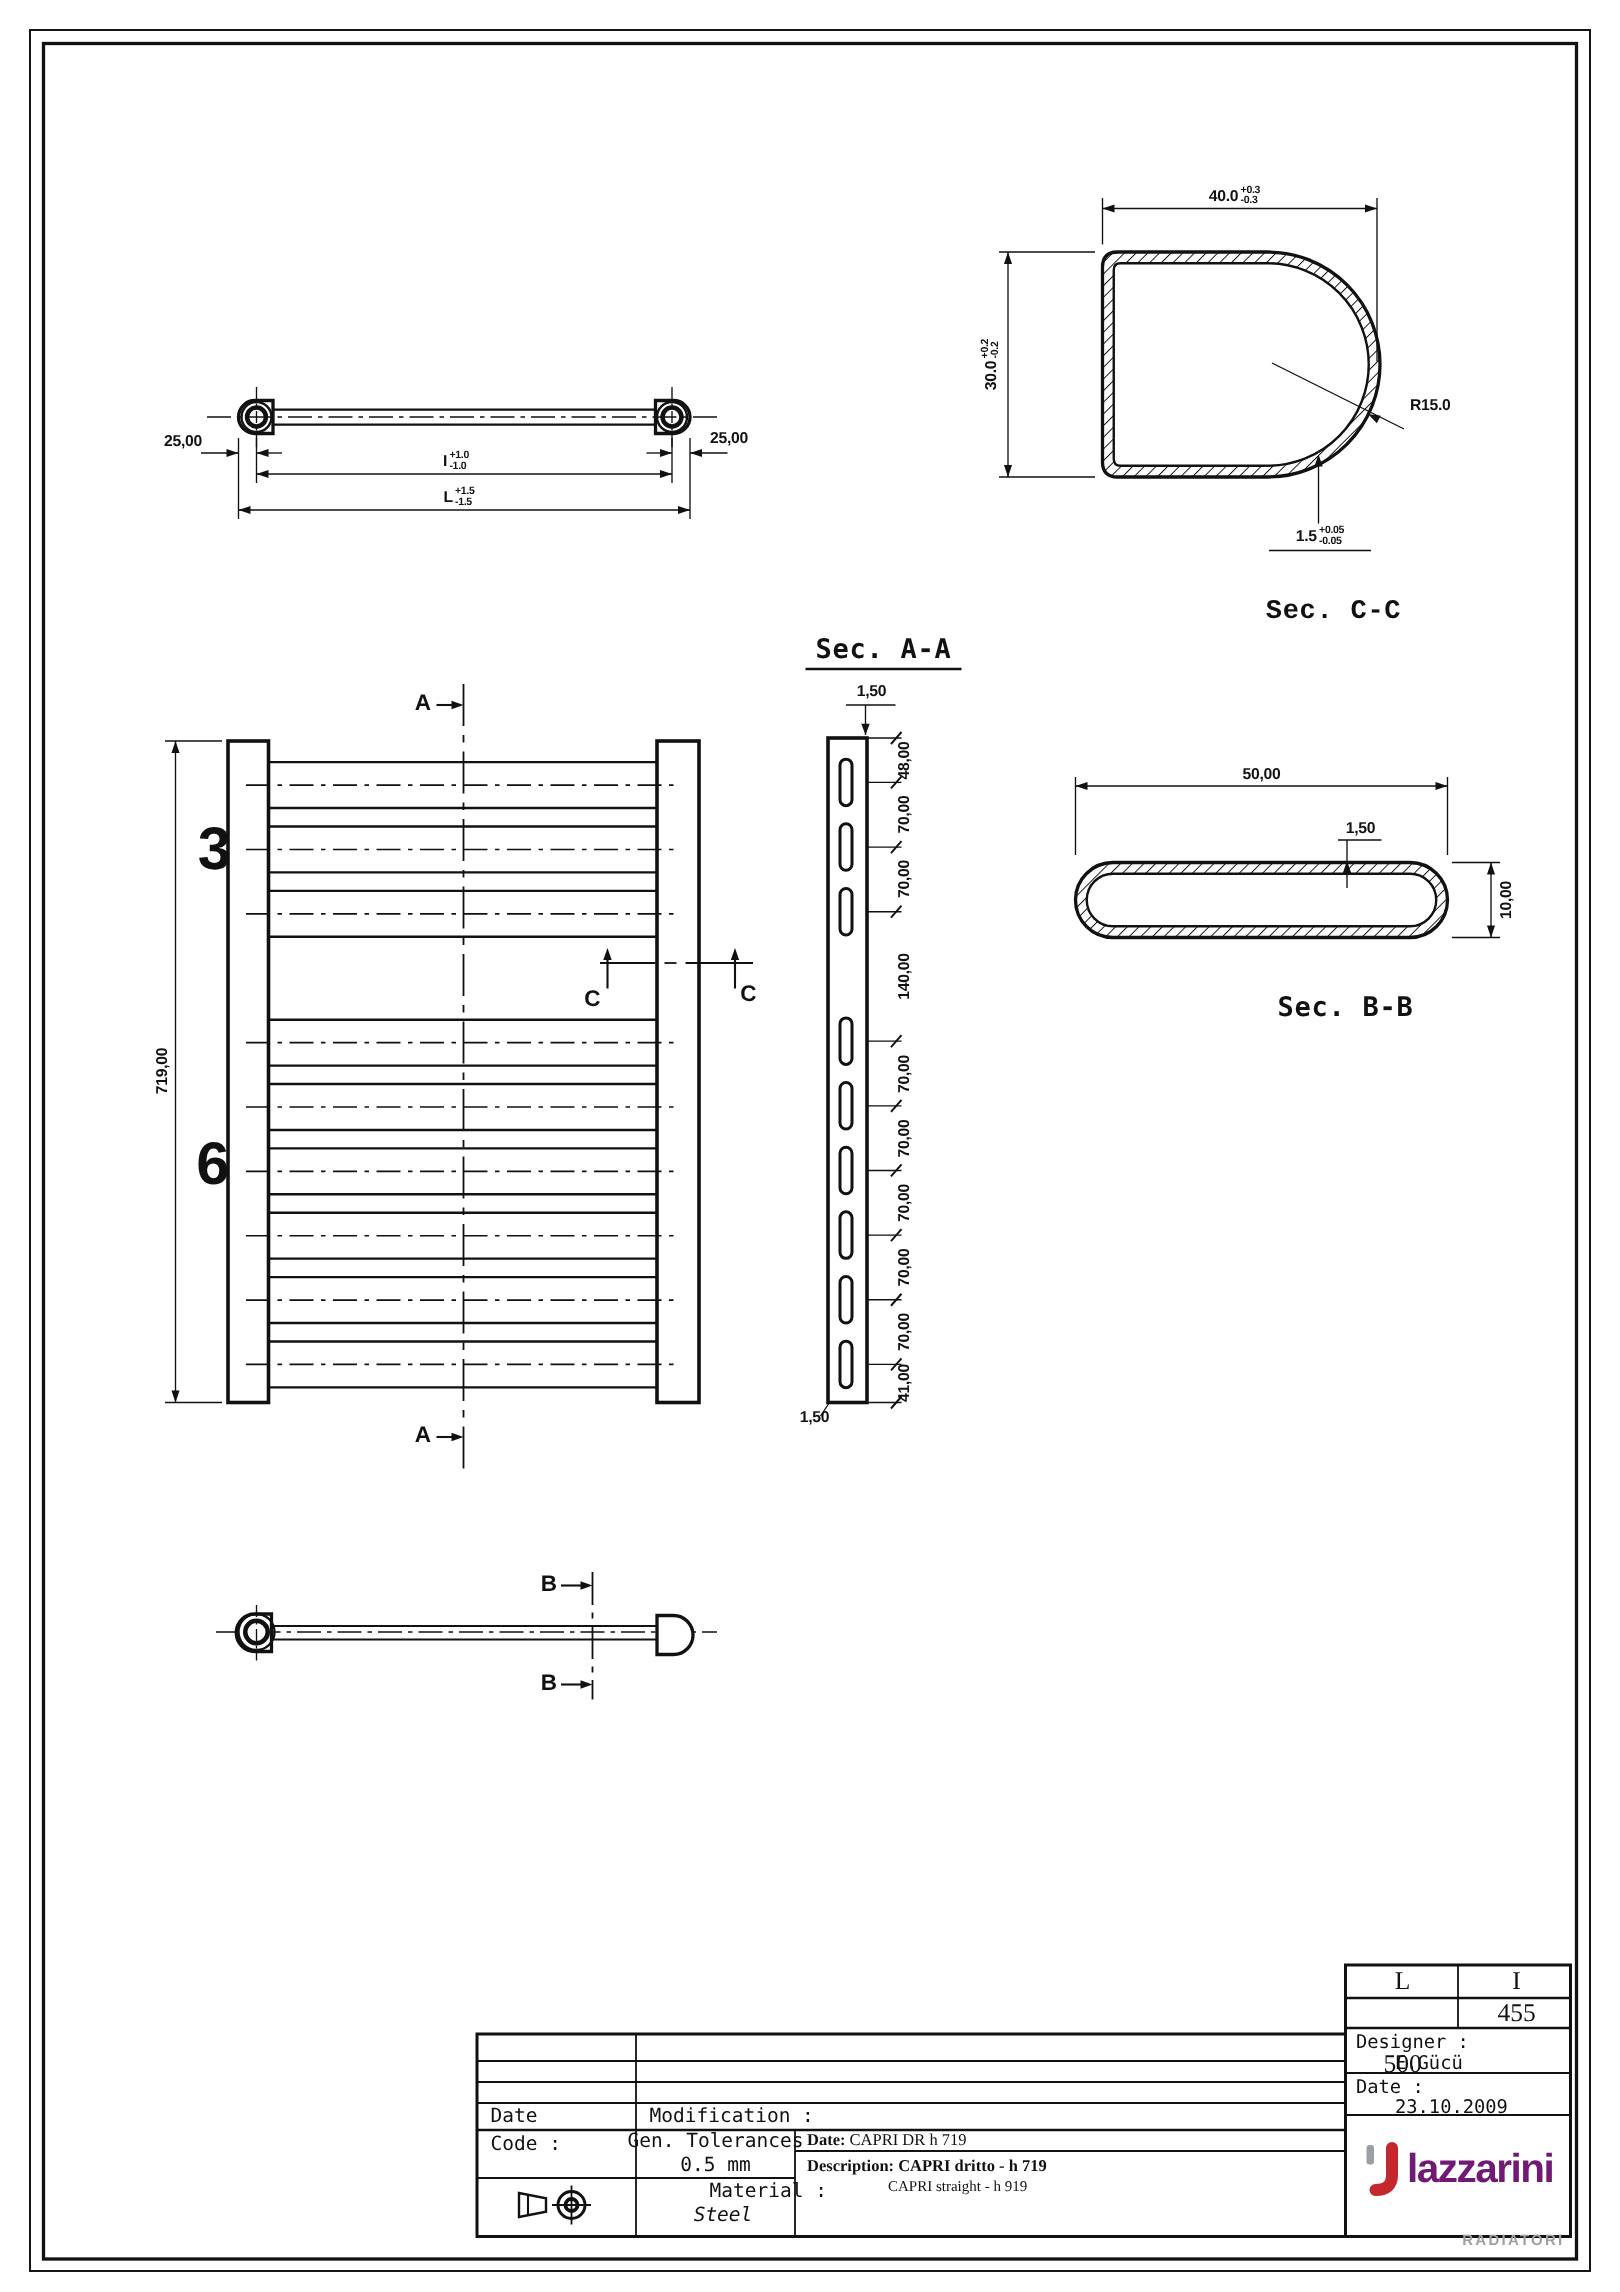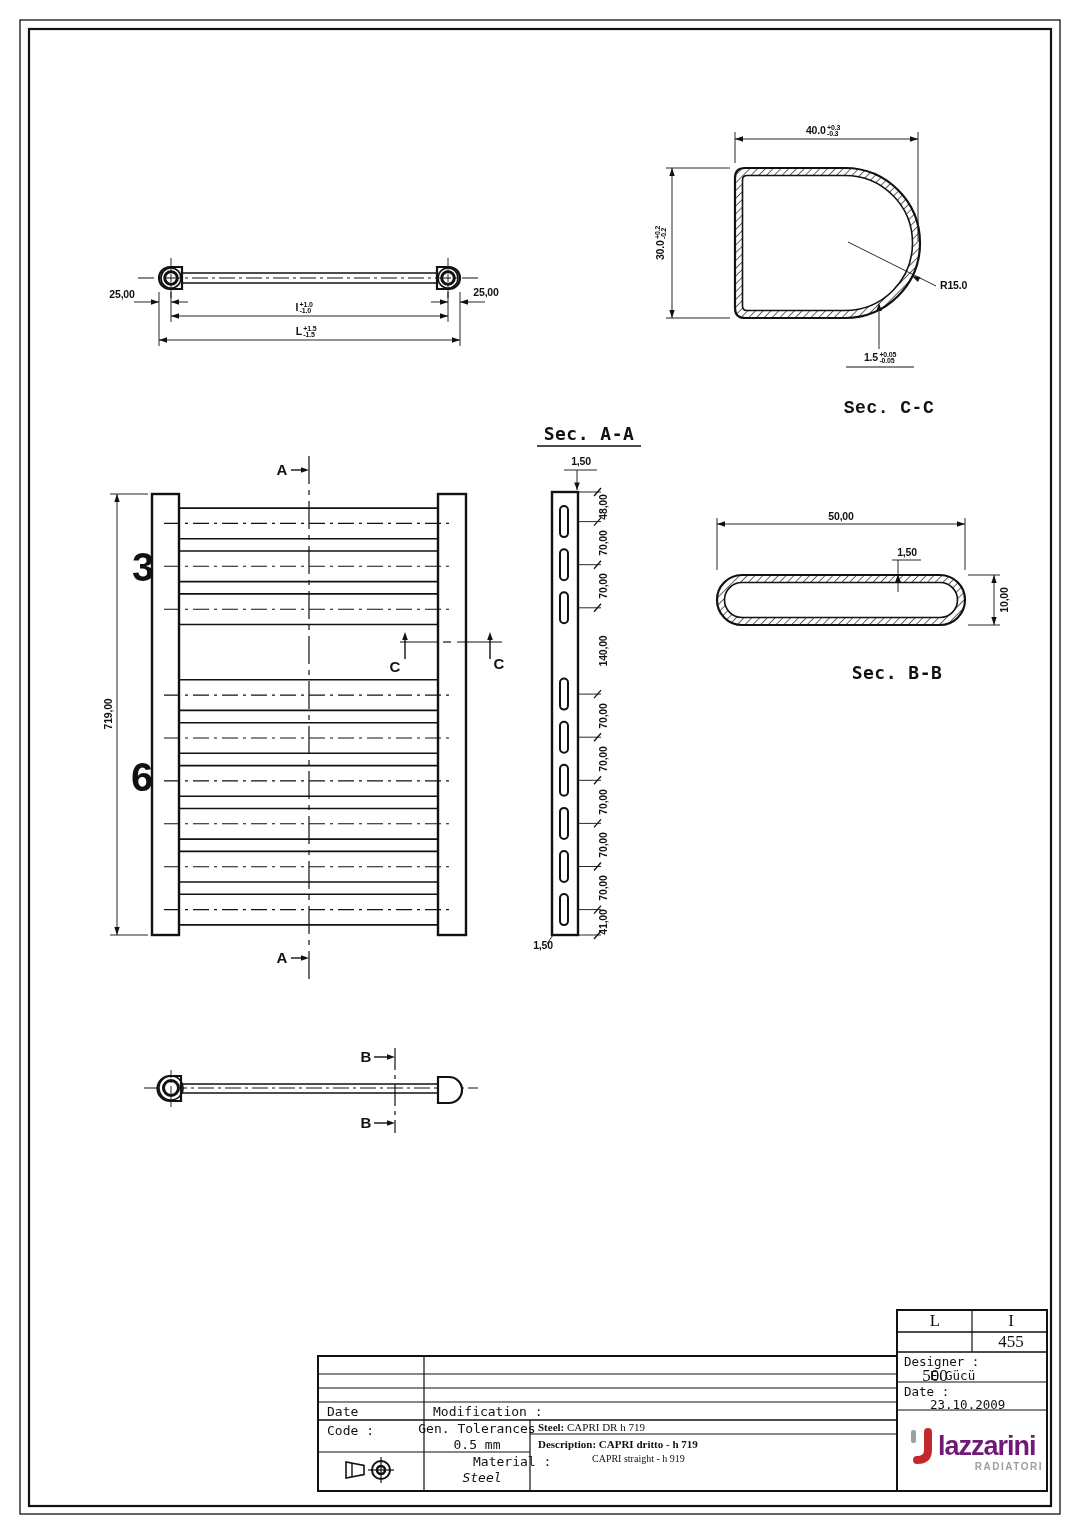--- a/index.html
+++ b/index.html
@@ -15,21 +15,21 @@
   .sec{font:bold 18px "DejaVu Sans Mono","Liberation Mono",monospace;letter-spacing:0.5px;}
   .big{font:bold 40px "Liberation Sans",sans-serif;}
   .mark{font:bold 15px "Liberation Sans",sans-serif;}
   .mono{font:13px "DejaVu Sans Mono","Liberation Mono",monospace;}
   .mono2{font:12.5px "DejaVu Sans Mono","Liberation Mono",monospace;}
   .serif{font:17px "Liberation Serif",serif;}
   .code{font:11px "Liberation Serif",serif;}
   .code b{font-weight:bold;}
   .desc2{font:10px "Liberation Serif",serif;}
   .logo-main{font:bold 27px "Liberation Sans",sans-serif;letter-spacing:-1px;color:#701a75;}
-  .logo-sub{font:bold 10px "Liberation Sans",sans-serif;letter-spacing:1.5px;color:#9aa0a3;}
+  .logo-sub{font:bold 10px "Liberation Sans",sans-serif;letter-spacing:1.5px;color:#9aa0a3;margin-top:28px;}
 </style>
 </head>
 <body>
 
 <svg width="1080" height="1528" viewBox="0 0 1080 1528">
   <defs>
     <pattern id="h45" width="5.5" height="5.5" patternUnits="userSpaceOnUse" patternTransform="rotate(45)">
       <line x1="0" y1="0" x2="0" y2="5.5" stroke="#111" stroke-width="1.3"></line>
     </pattern>
   </defs>
@@ -287,21 +287,21 @@
     </span></div>
 
 <div class="t dim" style="left:823px;top:131px;"><span>40.0</span><span class="tol">
       <i>+0.3</i>
       <i>-0.3</i>
     </span></div>
 <div class="t dim rot" style="left:661px;top:243px;"><span>30.0</span><span class="tol">
       <i>+0.2</i>
       <i>-0.2</i>
     </span></div>
-<div class="tl dim" style="left:940px;top:285px;text-align:right;">R15.0</div>
+<div class="tl dim" style="left:940px;top:270px;text-align:right;">R15.0</div>
 <div class="t dim" style="left:880px;top:358px;"><span>1.5</span><span class="tol">
       <i>+0.05</i>
       <i>-0.05</i>
     </span></div>
 <div class="t sec" style="left:889px;top:408px;font-family:Liberation Mono, monospace;">Sec. C-C</div>
 
 <div class="t sec" style="left:589px;top:433px;">Sec. A-A</div>
 <div class="t dim" style="left:581px;top:461px;">1,50</div>
 <div class="t dim" style="left:543px;top:945px;">1,50</div>
 <div class="t dim rot" style="left:603px;top:506.8px;">48,00</div>
@@ -331,21 +331,21 @@
 <div class="t mark" style="left:366px;top:1056px;">B</div>
 <div class="t mark" style="left:366px;top:1122px;">B</div>
 
 <div class="tl mono" style="left:327px;top:1411px;">Date</div>
 <div class="tl mono" style="left:433px;top:1411px;">Modification :</div>
 <div class="tl mono" style="left:327px;top:1430px;">Code :</div>
 <div class="t mono" style="left:477px;top:1428px;">Gen. Tolerances</div>
 <div class="t mono" style="left:477px;top:1444px;">0.5 mm</div>
 <div class="tl mono" style="left:433px;top:1461px;padding-left:40px;">Material :</div>
 <div class="t mono" style="left:482px;top:1477px;font-style:italic;">Steel</div>
-<div class="tl code" style="left:538px;top:1427px;"><b>Steel:</b>&nbsp;<span>CAPRI DR h 719</span></div>
+<div class="tl code" style="left:538px;top:1427px;"><b>Date:</b>&nbsp;<span>CAPRI DR h 719</span></div>
 <div class="tl code" style="left:538px;top:1444px;"><b>Description:</b>&nbsp;<b>CAPRI dritto - h 719</b></div>
 <div class="tl desc2" style="left:592px;top:1458px;">CAPRI straight - h 919</div>
 
 <div class="t serif" style="left:935px;top:1321px;">L</div>
 <div class="t serif" style="left:1011px;top:1321px;">I</div>
 <div class="t serif" style="left:935px;top:1342px;margin-top:34px;">500</div>
 <div class="t serif" style="left:1011px;top:1342px;">455</div>
 <div class="tl mono2" style="left:904px;top:1361px;">Designer :</div>
 <div class="tl mono2" style="left:930px;top:1375px;">E.Gücü</div>
 <div class="tl mono2" style="left:904px;top:1391px;">Date :</div>

